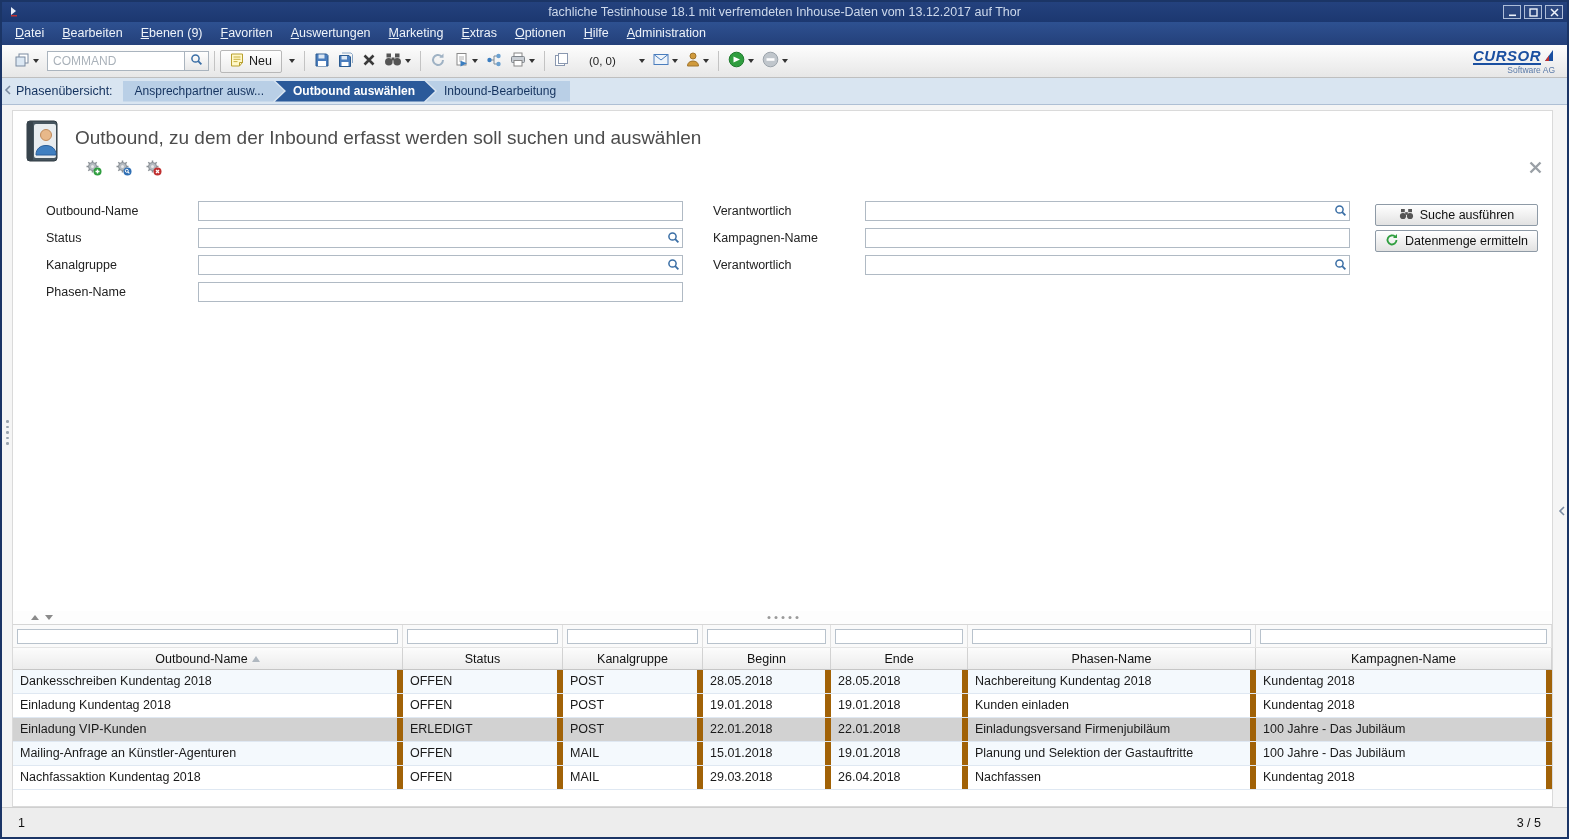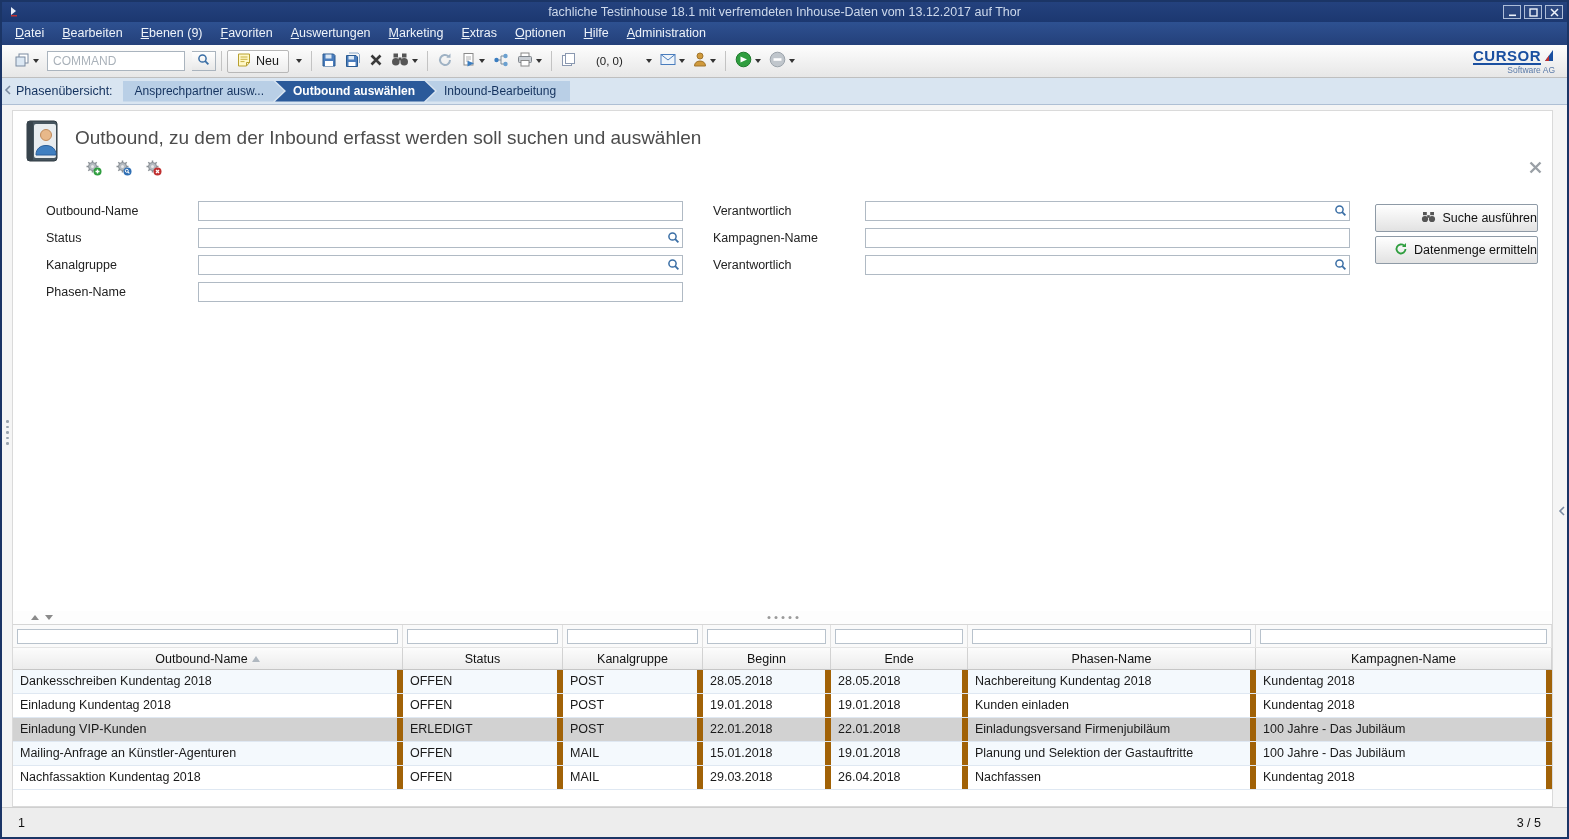--- a/index.html
+++ b/index.html
@@ -25,28 +25,28 @@
   .menubar{height:23px;background:linear-gradient(#2e5191,#24407a);display:flex;align-items:center;padding-left:4px;}
   .mi{display:inline-block;color:#eef3fa;padding:0 9px;line-height:23px;cursor:default;}
   .mi::first-letter{text-decoration:underline;}
 
   
   .toolbar{height:33px;background:linear-gradient(#fdfdfd,#e7e7e7);border-bottom:1px solid #bfbfbf;display:flex;align-items:center;padding:0 8px;}
   .tb-left{display:flex;align-items:center;flex:1;}
   .tbtn{display:flex;align-items:center;padding:2px 3px;border:1px solid transparent;border-radius:2px;background:transparent;cursor:default;}
   .caret{width:0;height:0;border-left:3.5px solid transparent;border-right:3.5px solid transparent;border-top:4px solid #333;margin-left:3px;}
   .sep{width:1px;height:20px;background:#c3c3c3;margin:0 5px;}
-  .cmd-wrap{display:flex;align-items:center;margin-left:4px;gap:7px;}
+  .cmd-wrap{display:flex;align-items:center;margin-left:4px;}
   .cmd{width:138px;height:20px;border:1px solid #aab4be;padding:0 5px;font-size:12px;color:#333;font-family:"Liberation Sans",sans-serif;}
   .cmd::placeholder{color:#aab2ba;}
   .cmd-go{width:24px;height:20px;border:1px solid #aab4be;border-left:none;background:linear-gradient(#fff,#e8e8e8);display:flex;align-items:center;justify-content:center;}
   .neu-btn{display:flex;align-items:center;gap:5px;border:1px solid #b8b8b8;border-radius:2px;background:linear-gradient(#fff,#ececec);height:23px;padding:0 9px;font-size:12.5px;}
   .counter-txt{font-size:11.5px;color:#222;margin:0 20px;}
   .tb-logo{display:flex;flex-direction:column;align-items:flex-end;line-height:1;margin-right:4px;}
-  .logo-row{display:flex;align-items:center;gap:2px;}
+  .logo-row{display:flex;align-items:center;gap:2px;font-style:italic;}
   .logo-main{color:#1a4fa0;font-weight:bold;font-size:15px;letter-spacing:0.5px;border-bottom:2px solid #1a4fa0;}
   .logo-sub{color:#5a7aa8;font-size:8.5px;margin-top:0;}
 
   
   .phasebar{height:27px;background:#d9e5f1;border-bottom:1px solid #aebfd4;display:flex;align-items:center;padding-left:14px;}
   .phase-label{color:#14325e;margin-right:10px;}
   .chevrons{display:flex;align-items:center;height:21px;}
   .chev{position:relative;display:inline-flex;align-items:center;height:21px;padding:0 20px 0 18px;font-size:12px;color:#14325e;background:#b9cfe6;white-space:nowrap;}
   .chev.first{clip-path:polygon(0 0,calc(100% - 11px) 0,100% 50%,calc(100% - 11px) 100%,0 100%);padding-left:12px;z-index:3;}
   .chev.mid{clip-path:polygon(0 0,calc(100% - 11px) 0,100% 50%,calc(100% - 11px) 100%,0 100%,11px 50%);margin-left:-9px;z-index:2;}
@@ -67,21 +67,21 @@
 
   
   .search-form{flex:0 0 104px;position:relative;padding-left:33px;display:flex;gap:30px;}
   .fcol{display:flex;flex-direction:column;}
   .frow{display:flex;align-items:center;height:27px;}
   .flabel{width:152px;color:#222;}
   .input-wrap{position:relative;width:485px;}
   .tinput{width:100%;height:20px;border:1px solid #b0bac4;padding:0 5px;font-size:12.5px;font-family:"Liberation Sans",sans-serif;background:#fff;}
   .lookup{position:absolute;right:3px;top:3px;}
   .form-btns{position:absolute;right:14px;top:7px;display:flex;flex-direction:column;gap:4px;}
-  .fbtn{display:flex;align-items:center;justify-content:flex-end;gap:6px;width:163px;height:28px;border:1px solid #8e9aa6;border-radius:2px;background:linear-gradient(#ffffff,#e2e2e2);font-size:12.5px;font-family:"Liberation Sans",sans-serif;color:#111;}
+  .fbtn{display:flex;align-items:center;justify-content:center;gap:6px;width:163px;height:22px;border:1px solid #8e9aa6;border-radius:2px;background:linear-gradient(#ffffff,#e2e2e2);font-size:12.5px;font-family:"Liberation Sans",sans-serif;color:#111;}
 
   .mid-spacer{flex:1;}
 
   
   .splitter{flex:0 0 13px;position:relative;background:#fdfdfd;}
   .split-arrows{position:absolute;left:18px;top:4px;display:flex;gap:6px;align-items:center;}
   .tri-up{width:0;height:0;border-left:4px solid transparent;border-right:4px solid transparent;border-bottom:5px solid #8a8a8a;}
   .tri-down{width:0;height:0;border-left:4px solid transparent;border-right:4px solid transparent;border-top:5px solid #8a8a8a;}
   .split-dots{position:absolute;left:50%;top:5px;transform:translateX(-50%);display:flex;gap:4px;}
   .split-dots i{width:3px;height:3px;border-radius:50%;background:#9a9a9a;}

